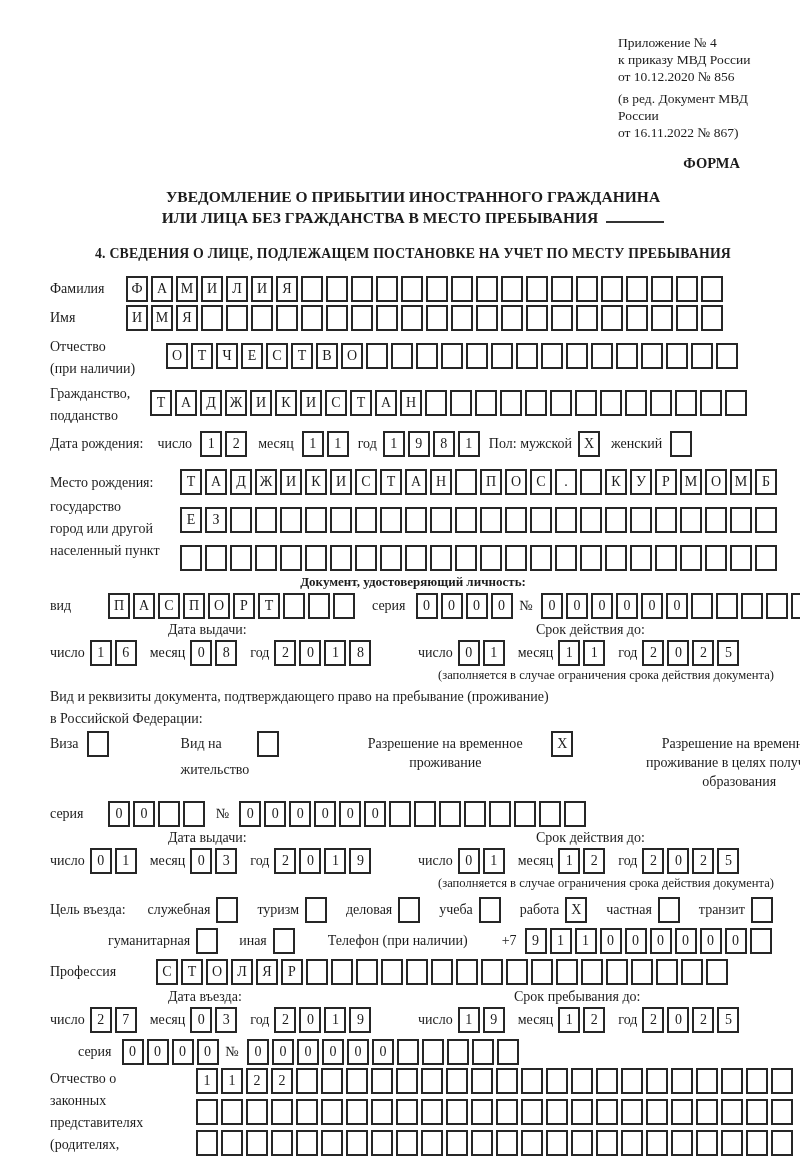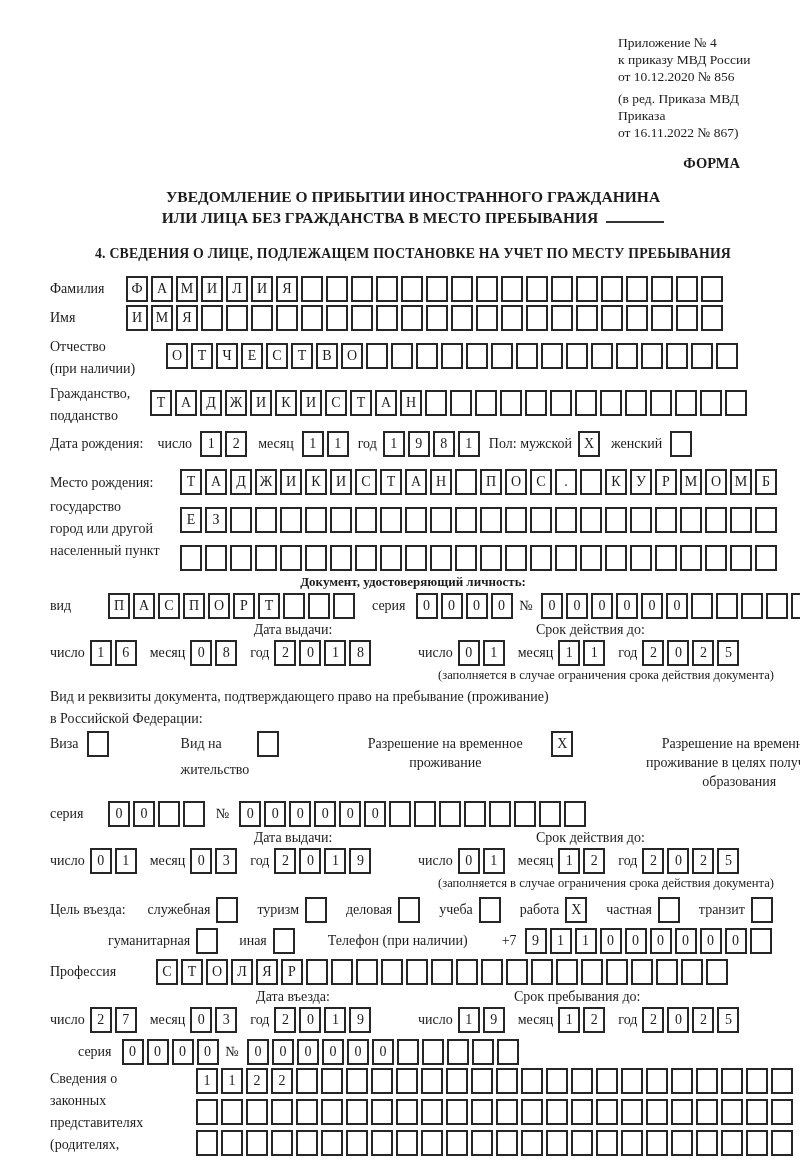--- a/index.html
+++ b/index.html
@@ -26,21 +26,21 @@
   .forma { text-align:right; padding-right:36px; font-weight:bold; font-size:14.5px; margin-top:14px; }
   .title { text-align:center; font-weight:bold; font-size:15.5px; line-height:21px; margin-top:14px; }
   .title .uline { display:inline-block; width:58px; border-bottom:2px solid #333; height:14px; margin-left:8px; }
   .sect { text-align:center; font-weight:bold; font-size:13.8px; margin-top:18px; margin-bottom:14px; letter-spacing:.2px; }
   .dochead { text-align:center; font-weight:bold; font-size:13px; margin:2px 0 3px 0; }
   
   .dgrid { display:flex; margin-bottom:1px; }
   .dg { white-space:nowrap; }
   .dg-left { width:368px; }
   .dghead { margin-bottom:2px; }
-  .dghead-l { margin-left:118px;text-align:center; }
+  .dghead-l { margin-left:118px; }
   .dghead-r { margin-left:118px; }
   .dline { display:flex; align-items:flex-start; }
   .dline .dlab { line-height:26px; margin-right:5px; }
   .dline .m { margin-left:10px; }
   .dnote { font-size:12.6px; text-align:right; padding-right:2px; margin:2px 0 6px 0; }
   
   .cbrow { display:flex; align-items:flex-start; margin:4px 0 10px 0;gap:43px; }
   .cbgroup { display:flex; align-items:flex-start; }
   .cblabel { line-height:26px; margin-right:8px; }
   .cblabel2 { text-align:center; line-height:19px; padding-top:3px; margin-right:8px; }
@@ -58,21 +58,21 @@
   .gnote { font-size:12.8px; text-align:center; padding-left:110px; margin-top:2px; }
 </style>
 </head>
 <body>
 
 <div class="annex">
   <div>Приложение № 4</div>
   <div>к приказу МВД России</div>
   <div>от 10.12.2020 № 856</div>
   <div class="gap"></div>
-  <div>(в ред. Приказа МВД Приказа</div>
+  <div>(в ред. Документ МВД России</div>
   <div>от 16.11.2022 № 867)</div>
 </div>
 <div class="forma">ФОРМА</div>
 
 <div class="title">
   <div>УВЕДОМЛЕНИЕ О ПРИБЫТИИ ИНОСТРАННОГО ГРАЖДАНИНА</div>
   <div><span>ИЛИ ЛИЦА БЕЗ ГРАЖДАНСТВА В МЕСТО ПРЕБЫВАНИЯ</span><span class="uline"></span></div>
 </div>
 
 <div class="sect">4. СВЕДЕНИЯ О ЛИЦЕ, ПОДЛЕЖАЩЕМ ПОСТАНОВКЕ НА УЧЕТ ПО МЕСТУ ПРЕБЫВАНИЯ</div>
@@ -303,21 +303,21 @@
 
 <div class="frow" style="margin-top:6px">
   <div class="flabel" style="margin-right:10px;margin-left:28px">серия</div>
   <span class="cells"><span class="cell">0</span><span class="cell">0</span><span class="cell">0</span><span class="cell">0</span></span>
   <div class="flabel" style="margin:0 8px 0 4px">№</div>
   <span class="cells"><span class="cell">0</span><span class="cell">0</span><span class="cell">0</span><span class="cell">0</span><span class="cell">0</span><span class="cell">0</span><span class="cell"></span><span class="cell"></span><span class="cell"></span><span class="cell"></span><span class="cell"></span></span>
 </div>
 
 <div class="guard">
   <div class="glabel">
-    <div>Сведения о</div>
+    <div>Отчество о</div>
     <div>законных</div>
     <div>представителях</div>
     <div>(родителях,</div>
     <div>усыновителях,</div>
 
   </div>
   <div class="grows">
     <span class="cells"><span class="cell">1</span><span class="cell">1</span><span class="cell">2</span><span class="cell">2</span><span class="cell"></span><span class="cell"></span><span class="cell"></span><span class="cell"></span><span class="cell"></span><span class="cell"></span><span class="cell"></span><span class="cell"></span><span class="cell"></span><span class="cell"></span><span class="cell"></span><span class="cell"></span><span class="cell"></span><span class="cell"></span><span class="cell"></span><span class="cell"></span><span class="cell"></span><span class="cell"></span><span class="cell"></span><span class="cell"></span></span>
     <span class="cells"><span class="cell"></span><span class="cell"></span><span class="cell"></span><span class="cell"></span><span class="cell"></span><span class="cell"></span><span class="cell"></span><span class="cell"></span><span class="cell"></span><span class="cell"></span><span class="cell"></span><span class="cell"></span><span class="cell"></span><span class="cell"></span><span class="cell"></span><span class="cell"></span><span class="cell"></span><span class="cell"></span><span class="cell"></span><span class="cell"></span><span class="cell"></span><span class="cell"></span><span class="cell"></span><span class="cell"></span></span>
     <span class="cells"><span class="cell"></span><span class="cell"></span><span class="cell"></span><span class="cell"></span><span class="cell"></span><span class="cell"></span><span class="cell"></span><span class="cell"></span><span class="cell"></span><span class="cell"></span><span class="cell"></span><span class="cell"></span><span class="cell"></span><span class="cell"></span><span class="cell"></span><span class="cell"></span><span class="cell"></span><span class="cell"></span><span class="cell"></span><span class="cell"></span><span class="cell"></span><span class="cell"></span><span class="cell"></span><span class="cell"></span></span>

